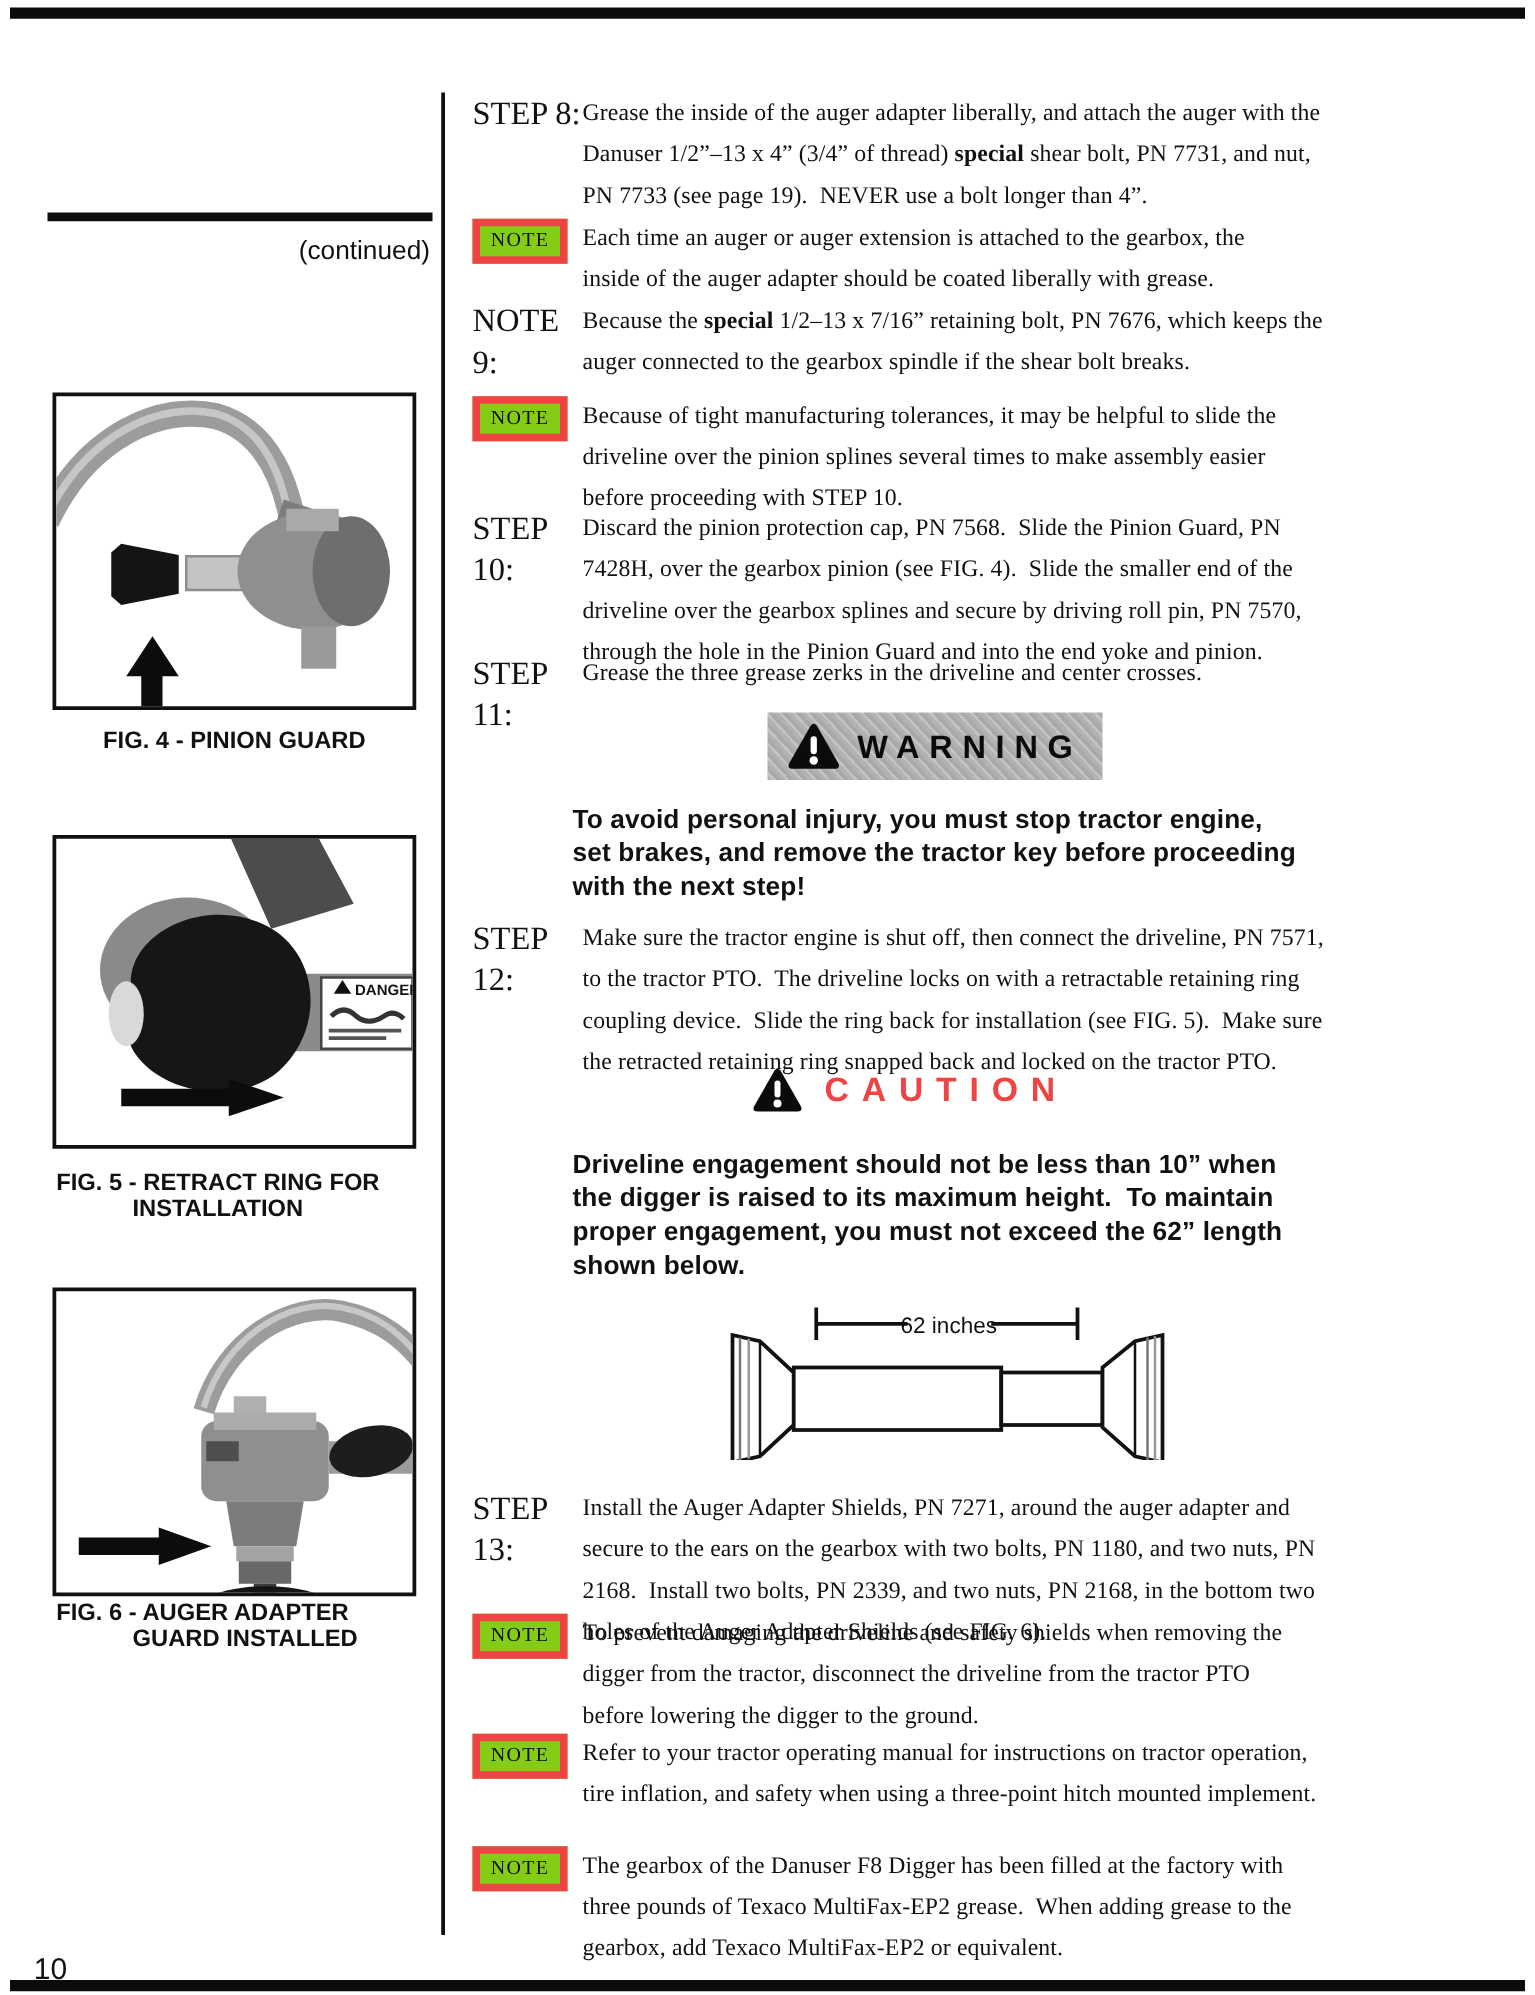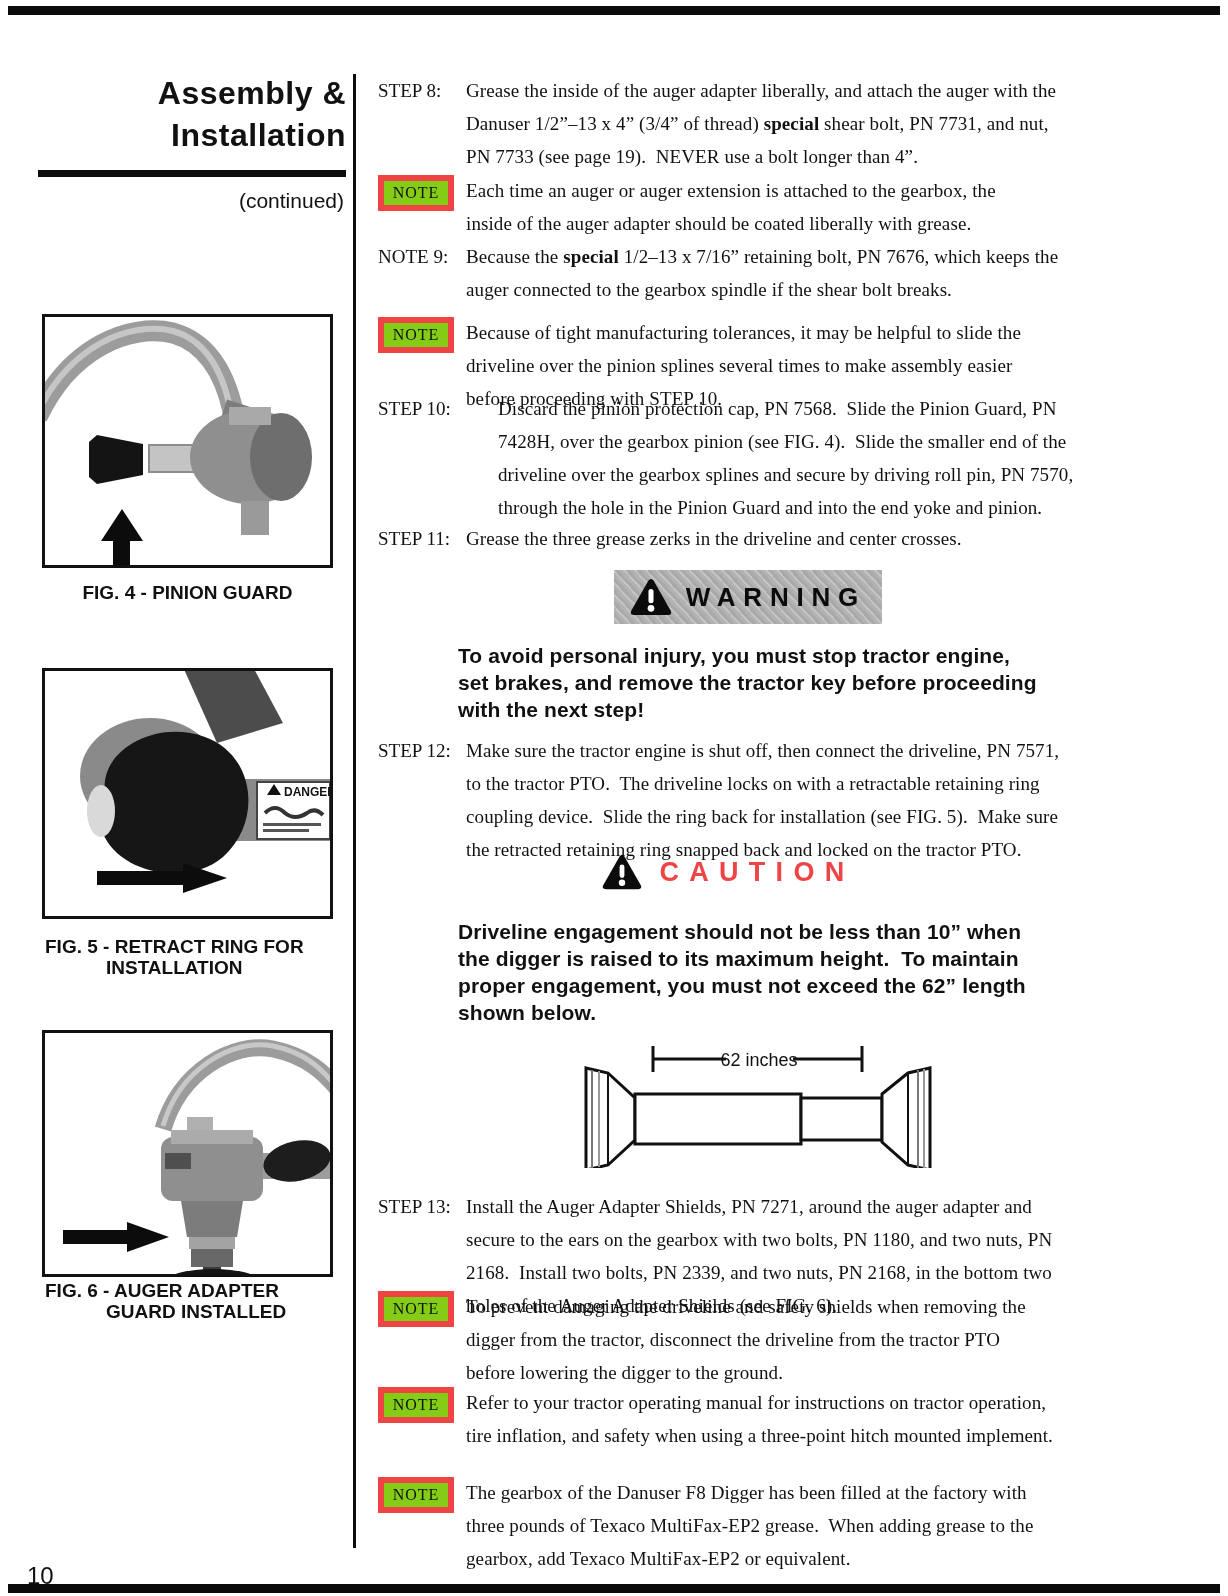--- a/index.html
+++ b/index.html
@@ -27,21 +27,21 @@
   .fig-caption {
     position:absolute; left:42px; width:291px;
     font-family:"Liberation Sans", sans-serif; font-weight:bold;
     font-size:19px; line-height:21px;
   }
   .page-number { position:absolute; left:27px; top:1518px; font-family:"Liberation Sans", sans-serif; font-size:24px;margin-top:44px; }
 
   
   .rcol { position:absolute; left:378px; top:0; width:718px; height:1596px; }
   .step { position:absolute; display:flex; width:718px; }
-  .step-label { flex:0 0 88px; font-size:19px; line-height:33px;font-family:Liberation Serif, serif; }
+  .step-label { flex:0 0 88px; font-size:26px; line-height:33px;font-family:Liberation Serif, serif; }
   .step-text { flex:1; font-size:19px; line-height:33px; white-space:pre-line; letter-spacing:0.1px; }
   .step-text b { font-weight:bold; }
 
   .note { position:absolute; display:flex; width:718px; }
   .note-badge {
     flex:0 0 88px;
   }
   .note-box {
     display:flex; align-items:center; justify-content:center;
     width:76px; height:36px; margin-top:1px;
@@ -77,24 +77,20 @@
 </style>
 </head>
 <body>
 
 <div class="page">
 
   <div class="bar" style="top:6px;"></div>
   <div class="bar" style="top:1584px;"></div>
   <div class="divider"></div>
 
-  <div class="doc-title">
-    <div>Assembly &amp;</div>
-    <div>Installation</div>
-  </div>
   <div class="title-rule"></div>
   <div class="continued">(continued)</div>
 
   <div class="fig-frame" style="top:314px;height:254px;">
     <svg width="285" height="248" viewBox="0 0 285 248">
       <path d="M-8 100 C 25 30, 85 6, 128 16 C 163 26, 180 58, 188 94" fill="none" stroke="#9c9c9c" stroke-width="21"></path>
       <path d="M-8 97 C 25 28, 85 4, 128 14 C 160 23, 176 52, 184 86" fill="none" stroke="#c6c6c6" stroke-width="6"></path>
       <rect x="178" y="86" width="26" height="22" fill="#7d7d7d" transform="rotate(18 191 97)"></rect>
       <rect x="104" y="128" width="56" height="27" fill="#c4c4c4" stroke="#8d8d8d" stroke-width="2"></rect>
       <ellipse cx="205" cy="140" rx="60" ry="47" fill="#8f8f8f"></ellipse>
@@ -180,21 +176,21 @@
 
     <div class="note" style="top:316px;">
       <span class="note-badge">
           <span class="note-box">NOTE</span>
         </span>
       <p class="note-text">Because of tight manufacturing tolerances, it may be helpful to slide the
 driveline over the pinion splines several times to make assembly easier
 before proceeding with STEP 10.</p>
     </div>
 
-    <div class="step" style="top:392px;gap:32px;">
+    <div class="step" style="top:406px;">
       <span class="step-label">STEP 10:</span>
       <p class="step-text"><span>Discard the pinion protection cap, PN 7568.&nbsp; Slide the Pinion Guard, PN
 7428H, over the gearbox pinion (see FIG. 4).&nbsp; Slide the smaller end of the
 driveline over the gearbox splines and secure by driving roll pin, PN 7570,
 through the hole in the Pinion Guard and into the end yoke and pinion.</span></p>
     </div>
 
     <div class="step" style="top:522px;">
       <span class="step-label">STEP 11:</span>
       <p class="step-text"><span>Grease the three grease zerks in the driveline and center crosses.</span></p>

